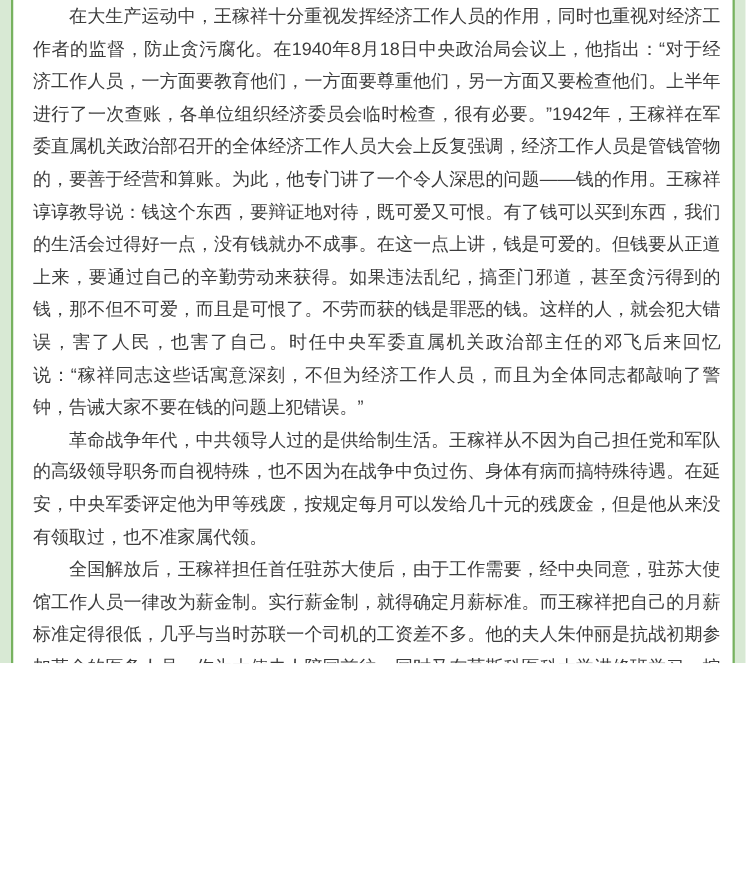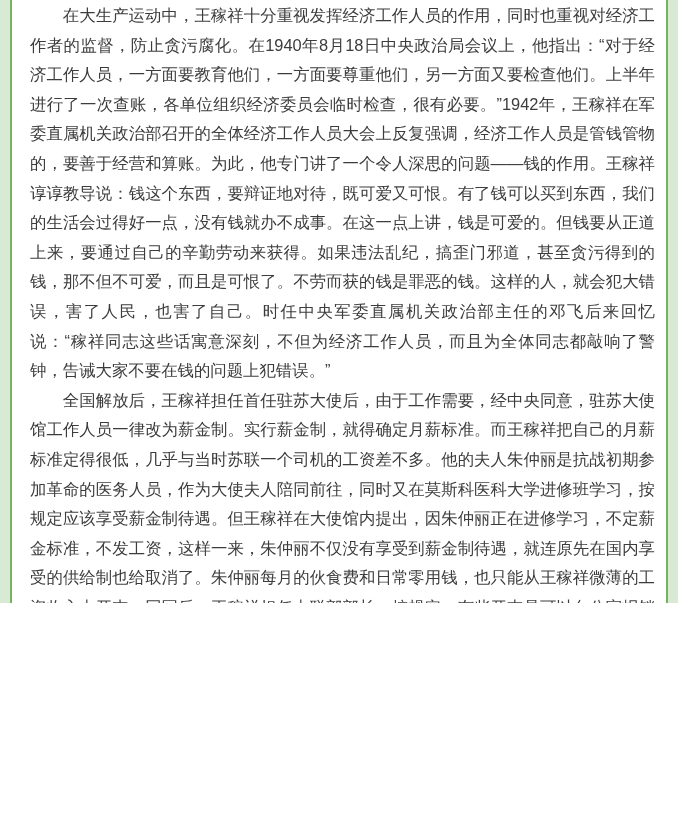--- a/index.html
+++ b/index.html
@@ -50,15 +50,16 @@
   }
 </style>
 </head>
 <body>
 
 <div class="page">
   <div class="edge left"></div>
   <div class="edge right"></div>
   <div class="article">
     <p>在大生产运动中，王稼祥十分重视发挥经济工作人员的作用，同时也重视对经济工作者的监督，防止贪污腐化。在1940年8月18日中央政治局会议上，他指出：“对于经济工作人员，一方面要教育他们，一方面要尊重他们，另一方面又要检查他们。上半年进行了一次查账，各单位组织经济委员会临时检查，很有必要。”1942年，王稼祥在军委直属机关政治部召开的全体经济工作人员大会上反复强调，经济工作人员是管钱管物的，要善于经营和算账。为此，他专门讲了一个令人深思的问题——钱的作用。王稼祥谆谆教导说：钱这个东西，要辩证地对待，既可爱又可恨。有了钱可以买到东西，我们的生活会过得好一点，没有钱就办不成事。在这一点上讲，钱是可爱的。但钱要从正道上来，要通过自己的辛勤劳动来获得。如果违法乱纪，搞歪门邪道，甚至贪污得到的钱，那不但不可爱，而且是可恨了。不劳而获的钱是罪恶的钱。这样的人，就会犯大错误，害了人民，也害了自己。时任中央军委直属机关政治部主任的邓飞后来回忆说：“稼祥同志这些话寓意深刻，不但为经济工作人员，而且为全体同志都敲响了警钟，告诫大家不要在钱的问题上犯错误。”</p>
+    <p>革命战争年代，中共领导人过的是供给制生活。王稼祥从不因为自己担任党和军队的高级领导职务而自视特殊，也不因为在战争中负过伤、身体有病而搞特殊待遇。在延安，中央军委评定他为甲等残废，按规定每月可以发给几十元的残废金，但是他从来没有领取过，也不准家属代领。</p>
     <p>全国解放后，王稼祥担任首任驻苏大使后，由于工作需要，经中央同意，驻苏大使馆工作人员一律改为薪金制。实行薪金制，就得确定月薪标准。而王稼祥把自己的月薪标准定得很低，几乎与当时苏联一个司机的工资差不多。他的夫人朱仲丽是抗战初期参加革命的医务人员，作为大使夫人陪同前往，同时又在莫斯科医科大学进修班学习，按规定应该享受薪金制待遇。但王稼祥在大使馆内提出，因朱仲丽正在进修学习，不定薪金标准，不发工资，这样一来，朱仲丽不仅没有享受到薪金制待遇，就连原先在国内享受的供给制也给取消了。朱仲丽每月的伙食费和日常零用钱，也只能从王稼祥微薄的工资收入中开支。回国后，王稼祥担任中联部部长，按规定，有些开支是可以向公家报销的，如作为编外人员的保姆工资，工作需要的书报、地图、办公用品等费用。然而他并没有这样做，而是交代朱仲丽一律在自己的工资中开支。</p>
   </div>
 </div>
 
 </body></html>

